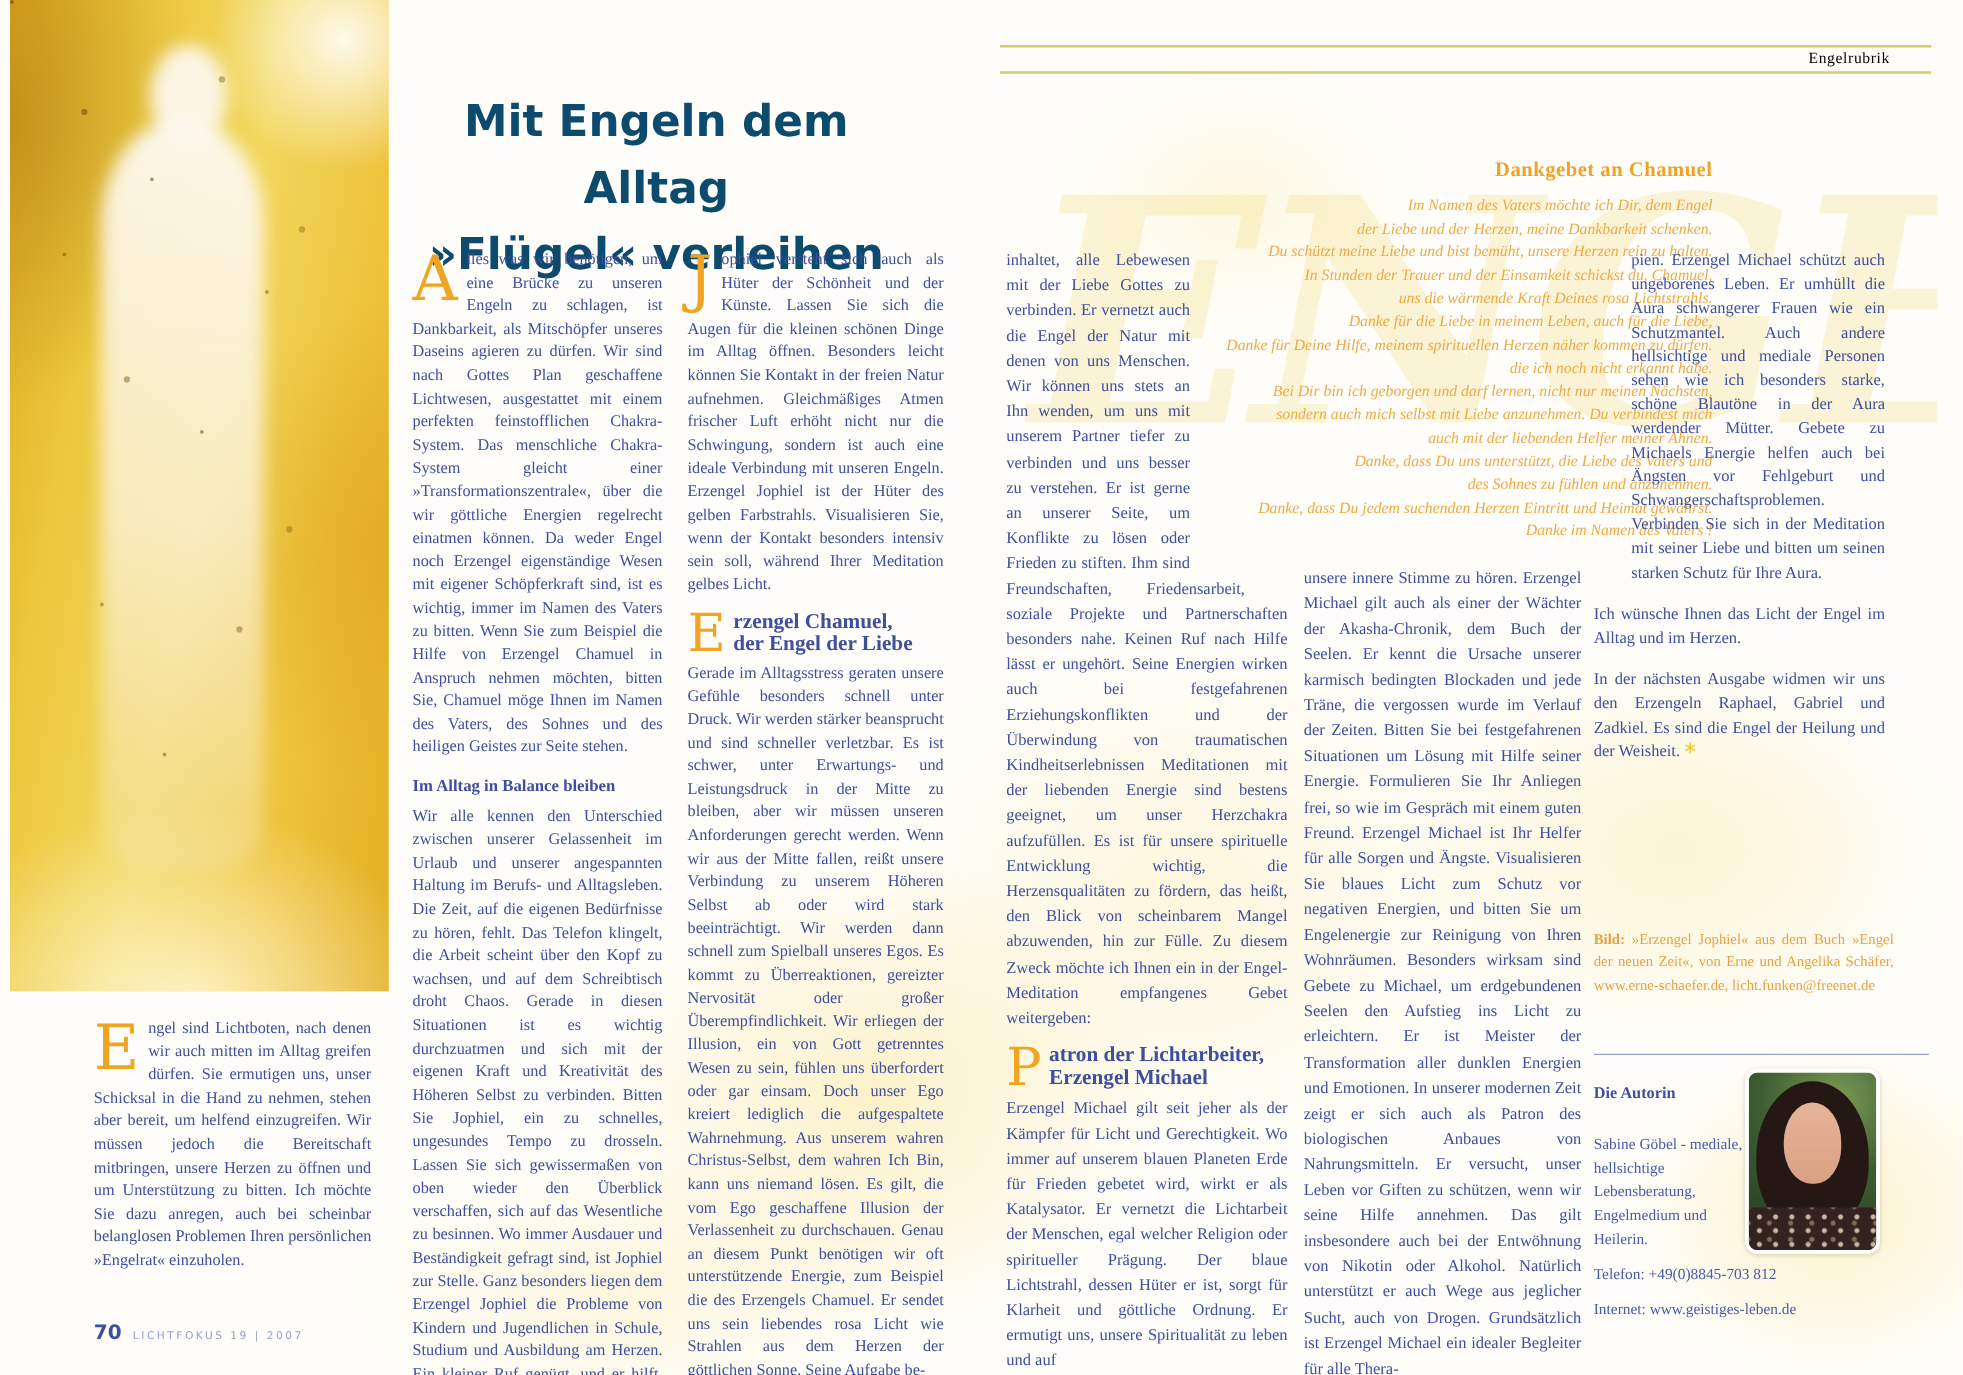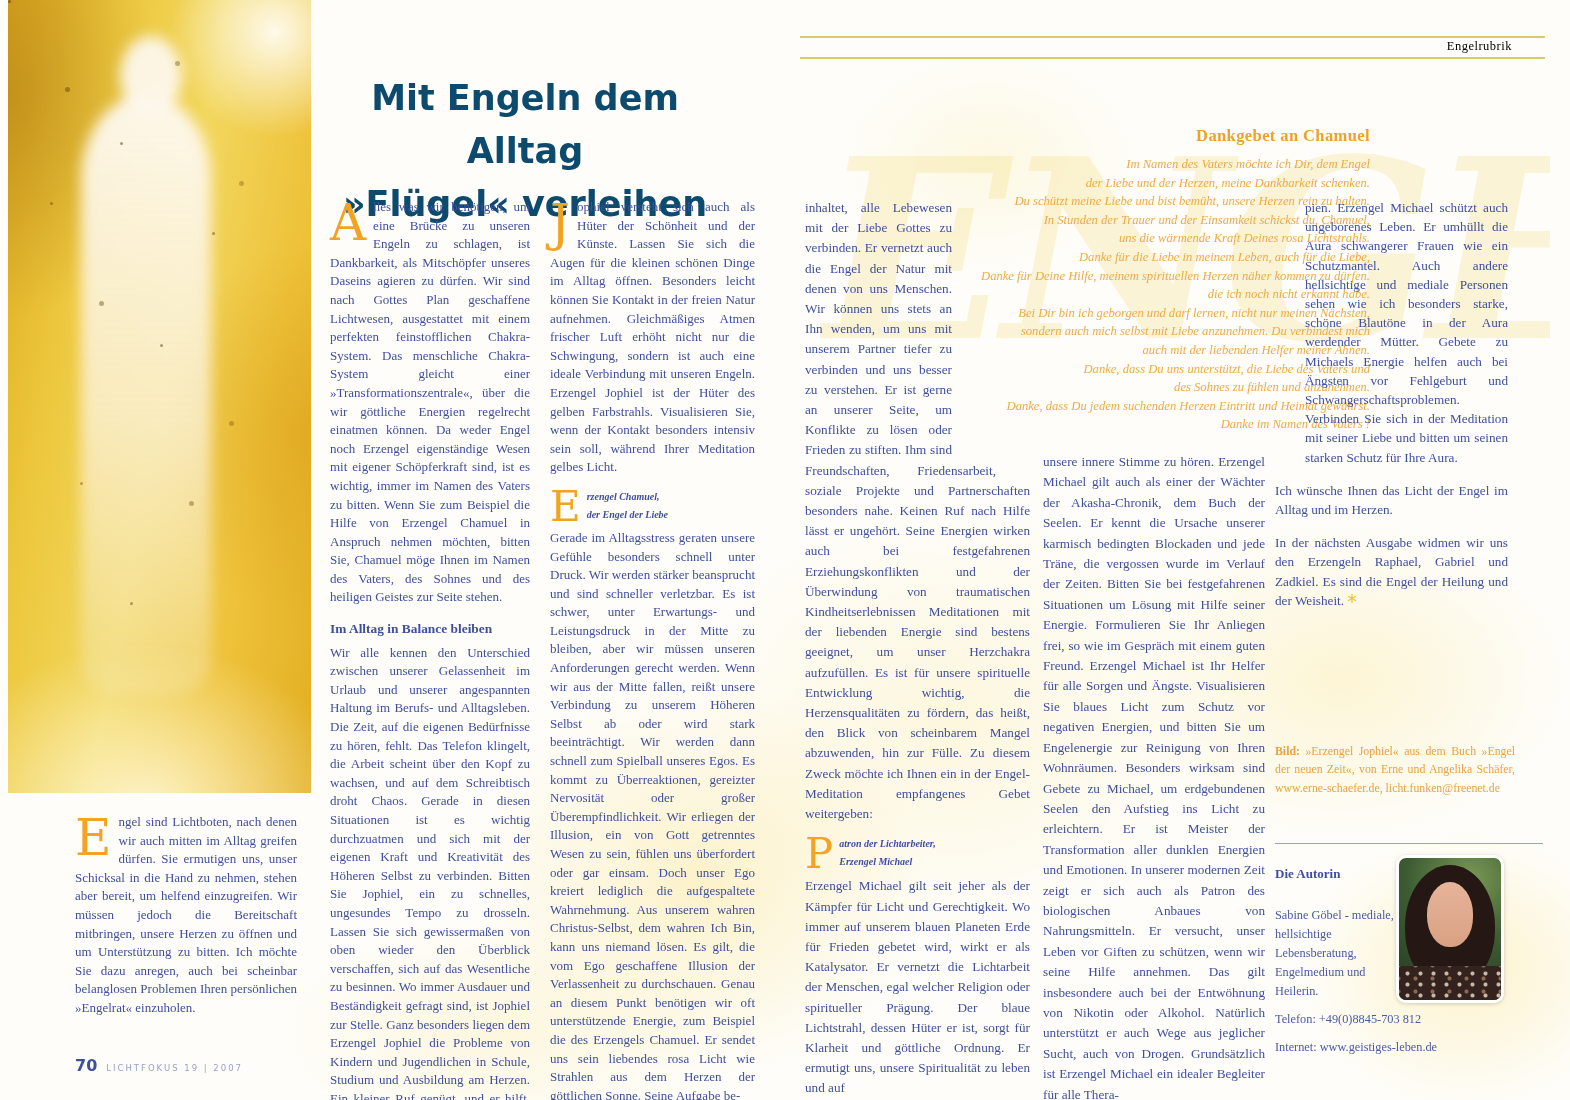--- a/index.html
+++ b/index.html
@@ -55,21 +55,21 @@
   .col4{left:1043px;top:452px;width:222px;font-size:13.2px;line-height:20.4px;}
   .col5{left:1275px;top:198px;width:233px;font-size:13.2px;line-height:19.2px;}
   .left-note{left:75px;top:813px;width:222px;color:#3f4f9d;}
   .left-note p{margin:0;text-align:justify;}
   .mt{margin-top:14px !important;}
 
   .dc{float:left;font-family:"DejaVu Serif",serif;font-size:50px;line-height:40px;
       color:#f1a422;margin:5px 7px 0 0;}
   .subhead{display:flex;align-items:flex-start;margin:11px 0 5px;}
   .dc2{font-family:"DejaVu Serif",serif;font-size:42px;line-height:34px;color:#f1a422;margin:2px 6px 0 0;}
-  .sh-lines{font-weight:bold;font-size:10px;line-height:18px;color:#3f4f9d;font-style:italic;}
+  .sh-lines{font-weight:bold;font-size:17px;line-height:18px;color:#3f4f9d;}
   .h3{font-weight:bold;font-size:13.4px;margin:13px 0 5px;color:#3f4f9d;}
 
   .spacer-r1{float:right;width:78px;height:245px;}
   .spacer-r2{float:right;clear:right;width:34px;height:22px;}
   .spacer-l1{float:left;width:30px;height:252px;}
 
   
   .rubric-line{left:800px;width:745px;height:2px;background:#d6cd6a;}
   .rl1{top:36px;} .rl2{top:57px;}
   .rubric{left:800px;top:39px;width:712px;text-align:right;

